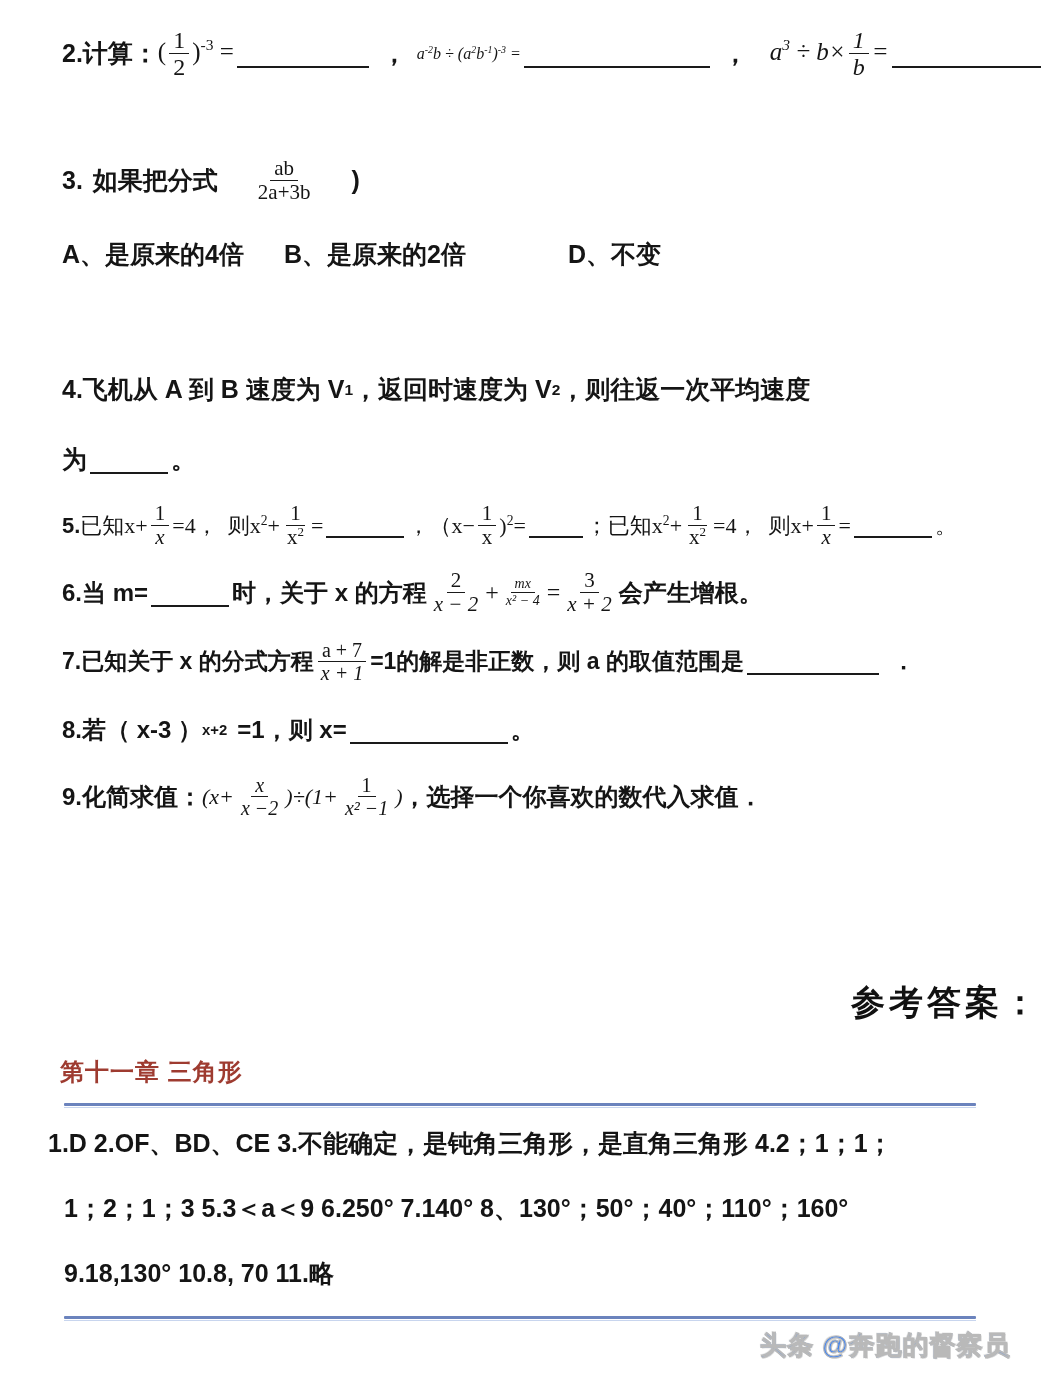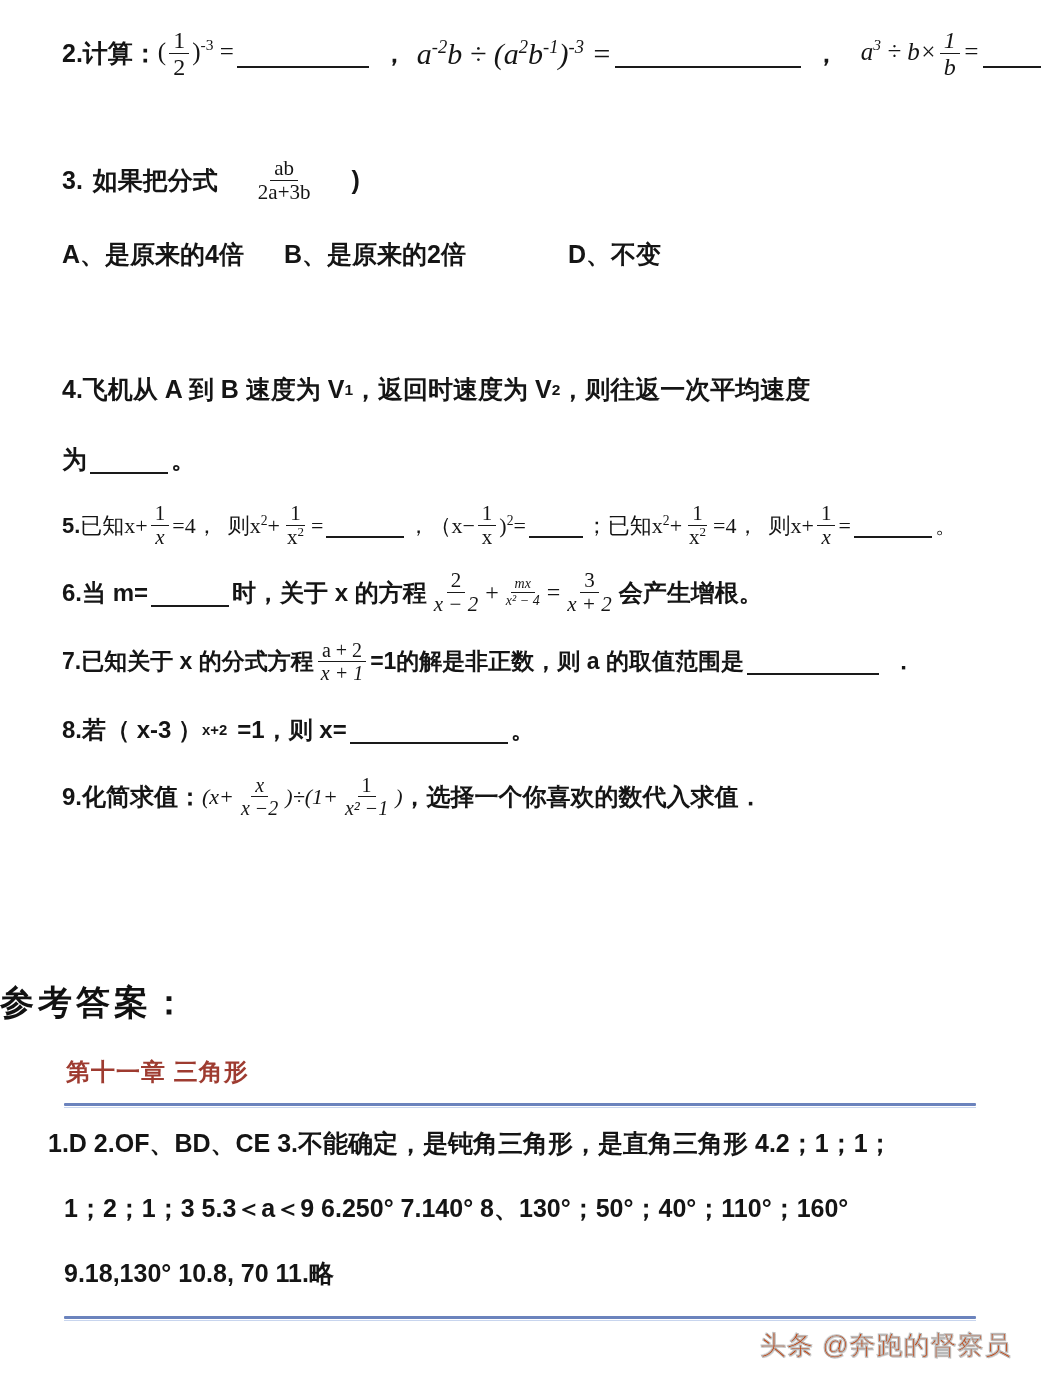--- a/index.html
+++ b/index.html
@@ -86,21 +86,21 @@
   .b-xxl{ width: 186px; }
   .sp { display: inline-block; width: 10px; }
   .sp-w { display: inline-block; width: 22px; }
   .sp-ww { display: inline-block; width: 40px; }
 
   
   .answers-title {
     position: absolute;
     left: 0;
     width: 1041px;
-    text-align: left;
+    text-align: right;
     font-weight: 700;
     letter-spacing: 4px;
     color: #111111;
   }
   .chapter-title {
     position: absolute;
     font-weight: 700;
     color: #9e3b30;
     letter-spacing: 1px;
   }
@@ -118,22 +118,22 @@
   .ans-line {
     position: absolute;
     font-weight: 700;
     color: #151515;
     white-space: nowrap;
   }
 
   
   .watermark {
     position: absolute;
-    font-weight: 400;
-    color: #c2410c;
+    font-weight: 700;
+    color: #3b82f6;
     -webkit-text-stroke: 1px #b9b9b9;
     text-shadow:
       1px 1px 0 #d8d8d8,
       -1px -1px 0 #e8e8e8;
     white-space: nowrap;
     letter-spacing: 1px;
   }
 </style>
 </head>
 <body>
@@ -146,21 +146,21 @@
     <span class="serif-n" style="font-size:25px;">
       (<span class="frac" style="font-size:24px;">
           <span class="num">1</span>
           <span class="den">2</span>
         </span>)<sup class="ex">-3</sup>
       <span style="font-weight:400;">=</span></span>
       <span class="blank b-l"></span>
     <span class="sp"></span>
       <span>，</span>
       <span class="sp"></span>
-    <span class="serif-i" style="font-size:30px;">
+    <span class="serif-i" style="font-size:16px;">
       a<sup class="ex">-2</sup>b ÷ (a<sup class="ex">2</sup>b<sup class="ex">-1</sup>)<sup class="ex">-3</sup> =</span>
       <span class="blank b-xxl"></span>
     <span class="sp"></span>
       <span>，</span>
       <span class="sp-w"></span>
     <span class="serif-i" style="font-size:25px;">
       a<sup class="ex">3</sup> ÷ b×<span class="frac" style="font-size:24px;">
           <span class="num">1</span>
           <span class="den">b</span>
         </span>=</span>
@@ -273,21 +273,21 @@
       <span class="num serif-n">3</span>
       <span class="den">x + 2</span>
     </span>
     <span>会产生增根。</span>
   </div>
 
   <div class="qline sans" style="left:62px; top:640px; font-size:23px;">
     <span>7.</span>
     <span>已知关于 x 的分式方程</span>
     <span class="frac serif-n" style="font-size:20px; font-weight:400;">
-      <span class="num">a + 2</span>
+      <span class="num">a + 7</span>
       <span class="den serif-i">x + 1</span>
     </span>
     <span>=1的解是非正数，则 a 的取值范围是</span>
     <span class="blank b-l"></span>
     <span class="sp"></span>
     <span>．</span>
   </div>
 
   <div class="qline sans" style="left:62px; top:714px; font-size:24px;">
     <span>8.</span>
@@ -311,21 +311,21 @@
     <span class="frac serif-i" style="font-size:20px;">
       <span class="num serif-n">1</span>
       <span class="den">x² −1</span>
     </span>
     <span class="serif-i" style="font-size:22px;">)</span>
     <span>，选择一个你喜欢的数代入求值．</span>
   </div>
 
   <div class="answers-title sans" style="top:980px; font-size:34px;">参考答案：</div>
 
-  <div class="chapter-title sans" style="left:66px; top:1056px; font-size:24px;">第十一章  三角形</div>
+  <div class="chapter-title sans" style="left:60px; top:1056px; font-size:24px;">第十一章  三角形</div>
 
   <div class="rule" style="left:64px; top:1103px; width:912px;"></div>
   <div class="rule-sub" style="left:64px; top:1107px; width:912px;"></div>
 
   <div class="ans-line sans" style="left:48px; top:1127px; font-size:25px;">1.D   2.OF、BD、CE   3.不能确定，是钝角三角形，是直角三角形   4.2；1；1；</div>
   <div class="ans-line sans" style="left:64px; top:1192px; font-size:25px;">1；2；1；3    5.3＜a＜9   6.250°  7.140°  8、130°；50°；40°；110°；160°</div>
   <div class="ans-line sans" style="left:64px; top:1257px; font-size:25px;">9.18,130°    10.8, 70    11.略</div>
 
   <div class="rule" style="left:64px; top:1316px; width:912px;"></div>
   <div class="rule-sub" style="left:64px; top:1320px; width:912px;"></div>

